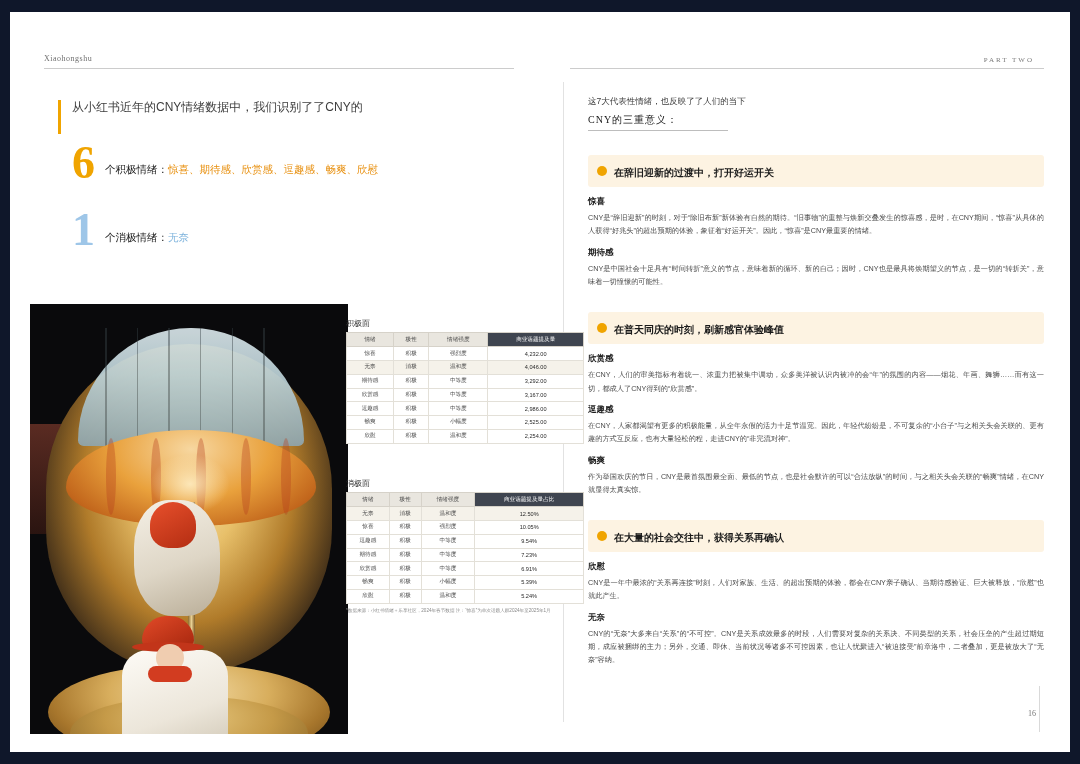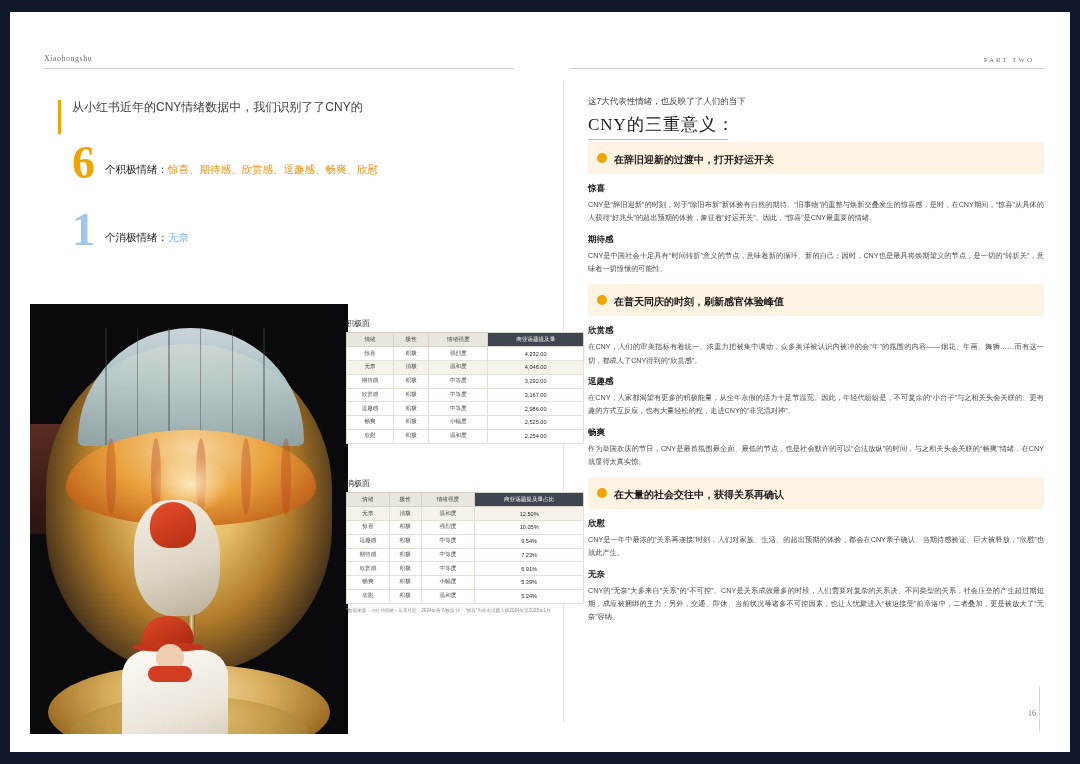--- a/index.html
+++ b/index.html
@@ -65,23 +65,23 @@
   table.t th{background:#e9e6df;color:#4a4a4a;font-weight:normal;padding:2.6px 2px;border:.5px solid #d6d2c9;text-align:center;}
   table.t th.last{background:#3f4550;color:#fff;}
   table.t td{padding:2.4px 2px;border:.5px solid #e3e0d8;text-align:center;color:#4a4a4a;background:#fff;}
   table.t tr.hl td{background:#f5f2ea;}
   table.t td.v{color:#2a2a2a;}
   .tbl-note{font-size:4.6px;color:#8a8a8a;margin-top:4px;line-height:1.5;}
 
   
   .right{position:absolute;left:578px;top:84px;width:456px;}
   .r-kicker{font-size:8.5px;color:#3d3d3d;}
-  .r-title{margin-top:5px;font-size:17px;color:#1a1a1a;font-family:"Liberation Serif",serif;letter-spacing:1px;}
+  .r-title{margin-top:5px;font-size:10px;color:#1a1a1a;font-family:"Liberation Serif",serif;letter-spacing:1px;}
   .r-underline{margin-top:3px;width:140px;height:1px;background:#bdbdbd;}
-  .band{margin-top:2px;background:#fdf3e2;border-radius:3px;padding:7px 16px 7px 26px;position:relative;}
+  .band{margin-top:24px;background:#fdf3e2;border-radius:3px;padding:7px 16px 7px 26px;position:relative;}
   .band .dot{position:absolute;left:9px;top:50%;transform:translateY(-50%);width:10px;height:10px;border-radius:50%;background:#f0a400;}
   .band .bt{font-size:10px;font-weight:bold;color:#1a1a1a;}
   .blk{margin-top:9px;}
   .blk h4{margin:0 0 3px 0;font-size:8.5px;color:#1a1a1a;font-weight:bold;}
   .blk p{margin:0 0 9px 0;font-size:7.2px;line-height:1.85;color:#4a4a4a;text-align:justify;}
   .pagenum{position:absolute;right:34px;bottom:34px;font-size:8px;color:#777;font-family:"Liberation Serif",serif;}
   .pagebar{position:absolute;right:30px;bottom:20px;width:1px;height:46px;background:#d9d9d9;}
 </style>
 </head>
 <body>

